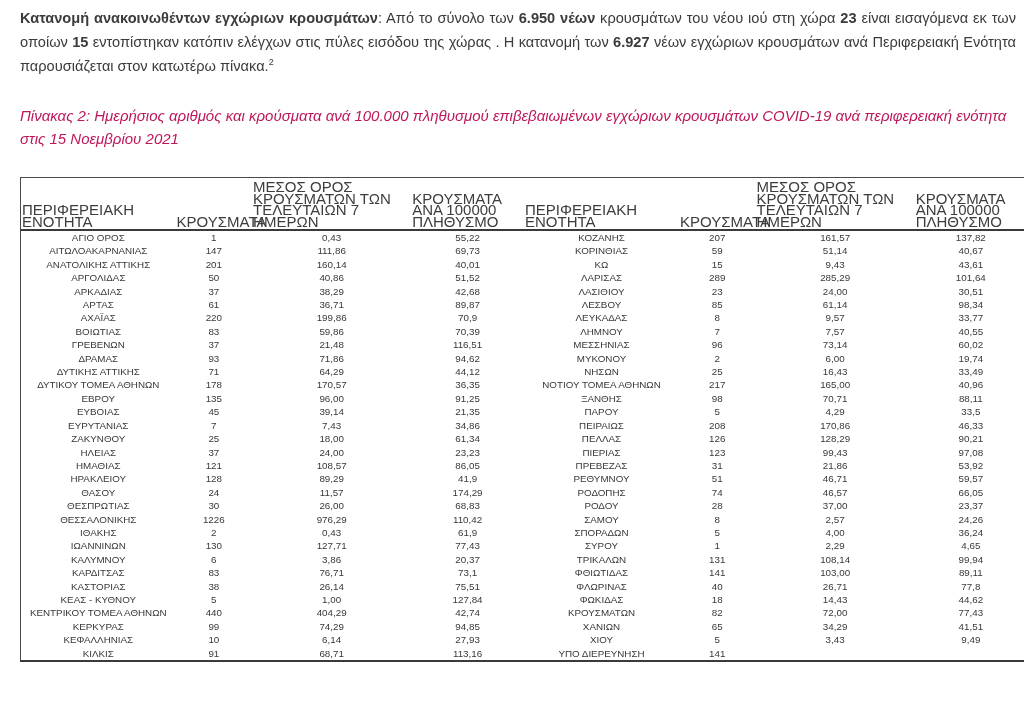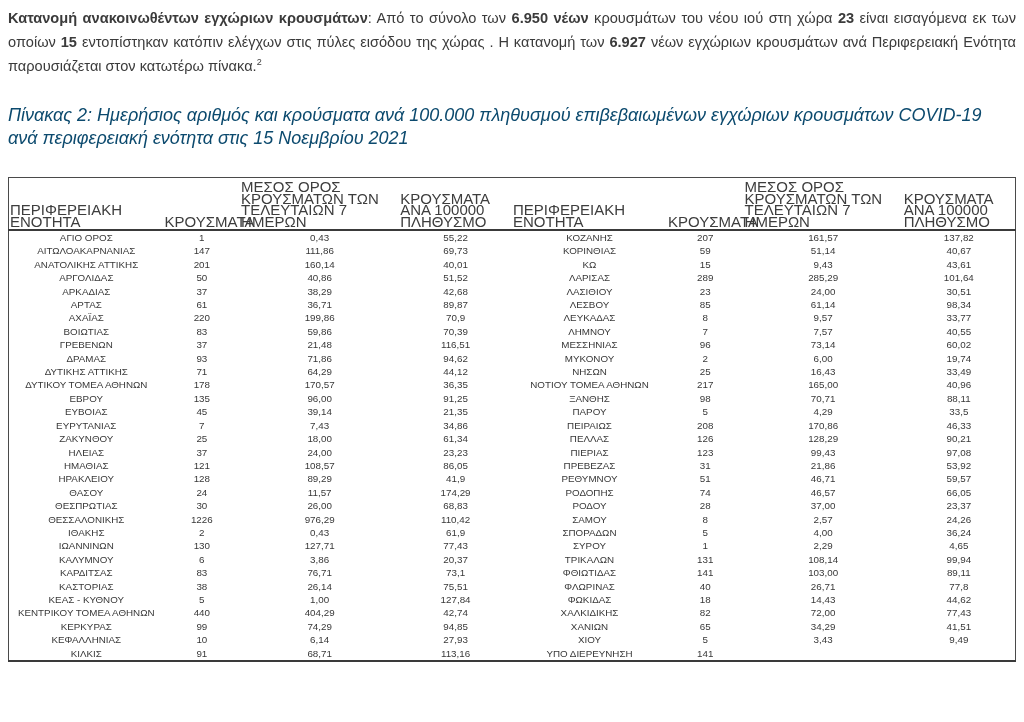--- a/index.html
+++ b/index.html
@@ -3,38 +3,38 @@
 <meta charset="utf-8">
 <style>
   html, body { margin: 0; padding: 0; }
   body {
     width: 1024px; height: 722px;
     background: #ffffff;
     font-family: "Liberation Sans", sans-serif;
     color: #3b3b3b;
     overflow: hidden;
   }
-  .page { padding: 6px 8px 0 8px; }
+  .page { padding: 6px 8px 0 20px; }
 
   .intro {
     font-size: 14.6px;
     line-height: 24px;
     text-align: justify;
     color: #3b3b3b;
     margin: 0;
   }
   .intro .b { font-weight: bold; }
   .intro sup { font-size: 9px; line-height: 0; }
 
   .caption {
     margin-top: 26px;
-    font-size: 18px;
+    font-size: 15px;
     line-height: 23px;
     font-style: italic;
-    color: #0c4a6e;
+    color: #be185d;
   }
 
   table.cases {
     margin-top: 27px;
     width: 1008px;
     border-collapse: collapse;
     table-layout: fixed;
     border-top: 1px solid #4a4a4a;
     border-left: 1px solid #4a4a4a;
     border-right: 1px solid #4a4a4a;
@@ -380,21 +380,21 @@
           <td>ΦΩΚΙΔΑΣ</td>
           <td>18</td>
           <td>14,43</td>
           <td>44,62</td>
         </tr>
         <tr>
           <td>ΚΕΝΤΡΙΚΟΥ ΤΟΜΕΑ ΑΘΗΝΩΝ</td>
           <td>440</td>
           <td>404,29</td>
           <td>42,74</td>
-          <td>ΧΑΛΚΙΔΙΚΗΣ</td>
+          <td>ΚΡΟΥΣΜΑΤΩΝ</td>
           <td>82</td>
           <td>72,00</td>
           <td>77,43</td>
         </tr>
         <tr>
           <td>ΚΕΡΚΥΡΑΣ</td>
           <td>99</td>
           <td>74,29</td>
           <td>94,85</td>
           <td>ΧΑΝΙΩΝ</td>

